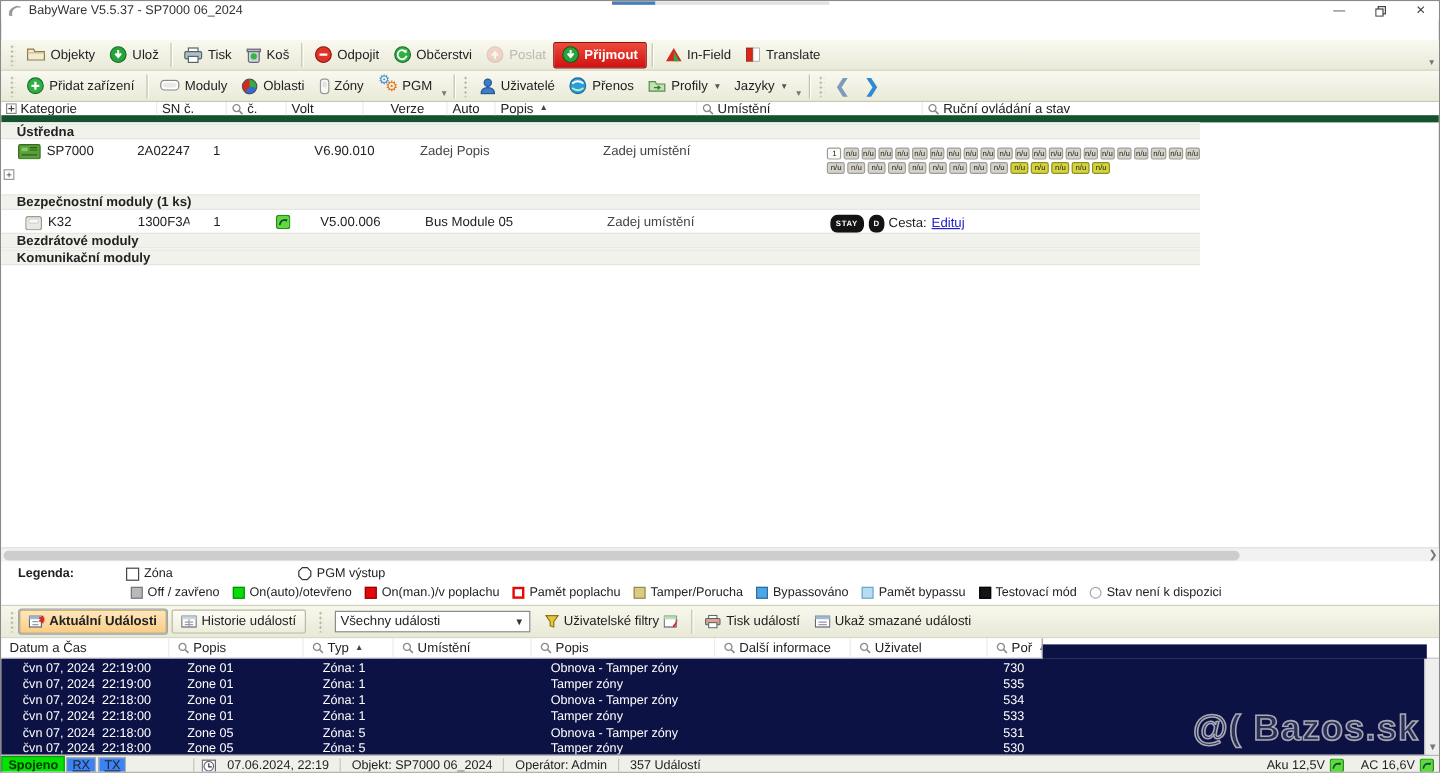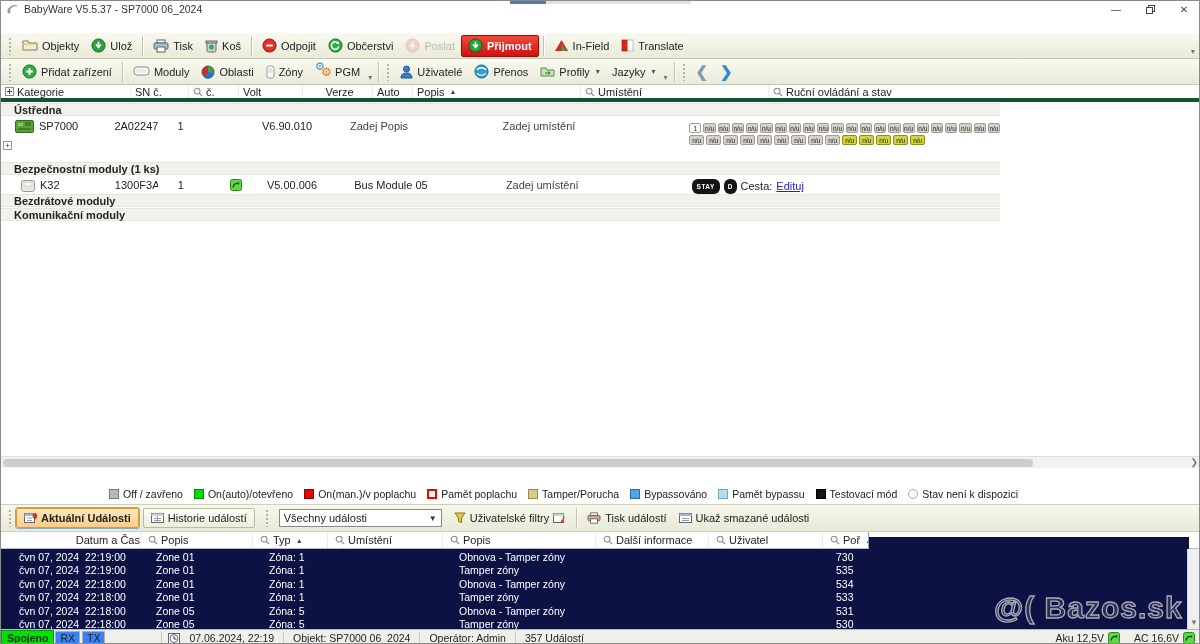--- a/index.html
+++ b/index.html
@@ -37,21 +37,21 @@
   .tbtn.disabled { color:#a8a8a0; opacity:.75; }
   .tbtn.red { background:linear-gradient(#ef4a3a,#d01212); border:1px solid #9a0a0a; color:#fff; font-weight:bold; }
   .tb-sep { width:1px; height:20px; background:#c2c2ac; margin:0 4px; box-shadow:1px 0 0 #fff; }
   .dd-arrow { font-size:8px; color:#555; margin-left:2px; }
   .overflow-arrow { font-size:8px; color:#777; margin:0 2px; align-self:flex-end; padding-bottom:2px; }
   .navbtn { font-size:15px; font-weight:bold; padding:0 6px; }
   .nav-back { color:#7d9ab8; } .nav-fwd { color:#2f8ad4; }
 
   
   .devheader { position:absolute; left:0; top:84px; width:1200px; height:17px; background:#fff;
-               border-bottom:4px solid #14532d; display:flex; }
+               border-bottom:6px solid #14532d; display:flex; }
   .dh-cell { display:flex; align-items:center; gap:3px; padding-left:4px; border-right:1px solid #ececec;
              color:#222; font-size:11px; overflow:hidden; white-space:nowrap; }
   .d0{width:130px;} .d1{width:58px;} .d2{width:50px;} .d3{width:64px;} .d4{width:70px;justify-content:center;}
   .d5{width:40px;} .d6{width:168px;} .d7{width:188px;} .d8{width:432px; border-right:none;}
   .sort-asc { font-size:7px; color:#444; margin-left:2px; }
 
   .devbody { position:absolute; left:0; top:101px; width:999px; height:354px; background:#fff; overflow:hidden; }
   .group-row { height:13px; line-height:13px; background:#f2f2ed; border-top:1px solid #e6e6e0;
                border-bottom:1px solid #e6e6e0; font-weight:bold; padding-left:13px; margin:1px 0; }
   .dev-row { display:flex; align-items:flex-start; background:#fff; position:relative; }
@@ -110,21 +110,21 @@
   .evselect { width:163px; height:18px; background:#fff; border:1px solid #8a8a8a; display:flex;
               align-items:center; padding-left:4px; position:relative; margin-left:6px; }
   .evselect .chev { position:absolute; right:4px; font-size:8px; color:#333; }
   .flatbtn { display:flex; align-items:center; gap:4px; padding:0 6px; height:20px; font-size:11px; }
 
   
   .evheader { position:absolute; left:0; top:531px; width:1200px; height:17px; background:#fff;
               display:flex; border-bottom:1px solid #b8b8c8; }
   .eh-cell { display:flex; align-items:center; gap:3px; padding-left:7px; font-size:11px;
              border-right:1px solid #ececec; overflow:hidden; white-space:nowrap; }
-  .e0{width:140px;justify-content:flex-end;} .e1{width:112px;} .e2{width:75px;} .e3{width:115px;} .e4{width:153px;}
+  .e0{width:140px;} .e1{width:112px;} .e2{width:75px;} .e3{width:115px;} .e4{width:153px;}
   .e5{width:113px;} .e6{width:114px;} .e7{width:46px; border-right:1px solid #9a9aaa;}
   .evheader-navy { position:absolute; left:868px; top:536px; width:320px; height:12px; background:#0d1245; }
 
   .evbody { position:absolute; left:0; top:548px; width:1188px; height:80px; background:#0d1245;
             overflow:hidden; padding-top:2px; }
   .ev-row { display:flex; height:13.4px; line-height:13px; color:#fff; }
   .ev-cell { overflow:hidden; white-space:pre; font-size:10.5px; }
   .ev-cell.c0 { width:140px; padding-left:18px; }
   .ev-cell.c1 { width:112px; padding-left:15px; }
   .ev-cell.c2 { width:75px;  padding-left:16px; }
@@ -491,20 +491,33 @@
     <div class="group-row">Bezdrátové moduly</div>
     <div class="group-row">Komunikační moduly</div>
   </div>
 
   <div class="hscroll">
     <div class="hthumb"></div>
     <div class="harrow">❯</div>
   </div>
 
   <div class="legend">
+    <div class="lg-row1">
+      <span class="lg-label">Legenda:</span>
+      <span class="lg-item">
+        <span class="sw sw-zone"></span>
+        <span>Zóna</span>
+      </span>
+      <span class="lg-item lg-pgm-item">
+        <svg class="ic" width="12" height="12" viewBox="0 0 12 12">
+            <polygon points="4,1 8,1 11,4 11,8 8,11 4,11 1,8 1,4" fill="#fff" stroke="#333"></polygon>
+          </svg>
+        <span>PGM výstup</span>
+      </span>
+    </div>
     <div class="lg-row2">
       <span class="lg-item">
           <span class="sw sw-gray"></span>
           <span>Off / zavřeno</span>
         </span>
       <span class="lg-item">
           <span class="sw sw-green"></span>
           <span>On(auto)/otevřeno</span>
         </span>
       <span class="lg-item">

